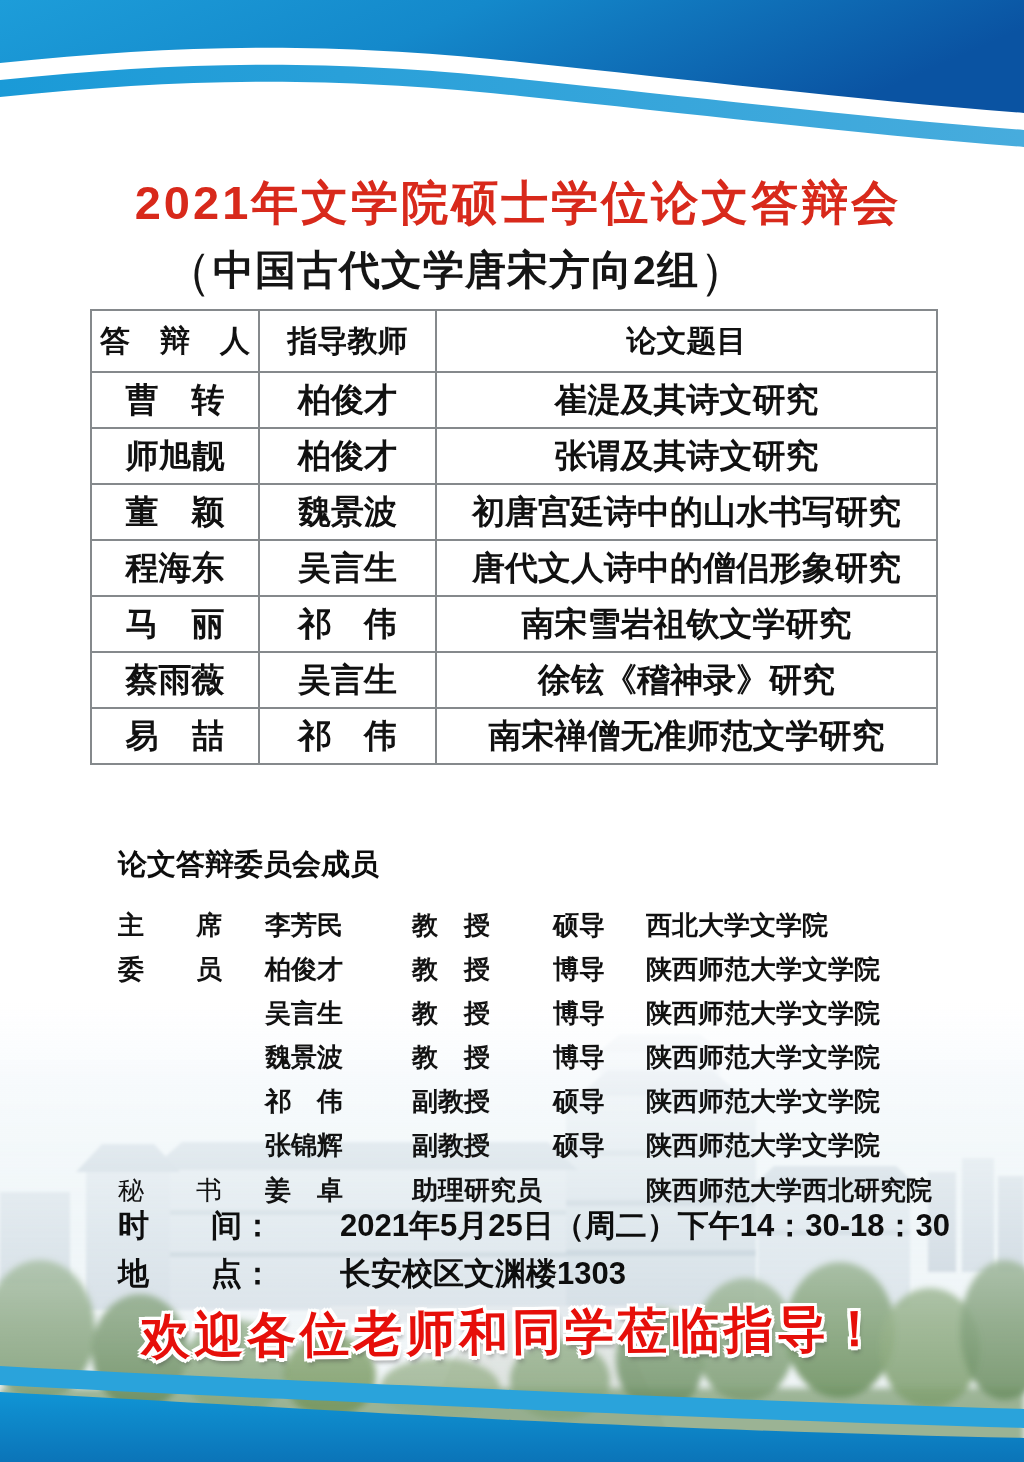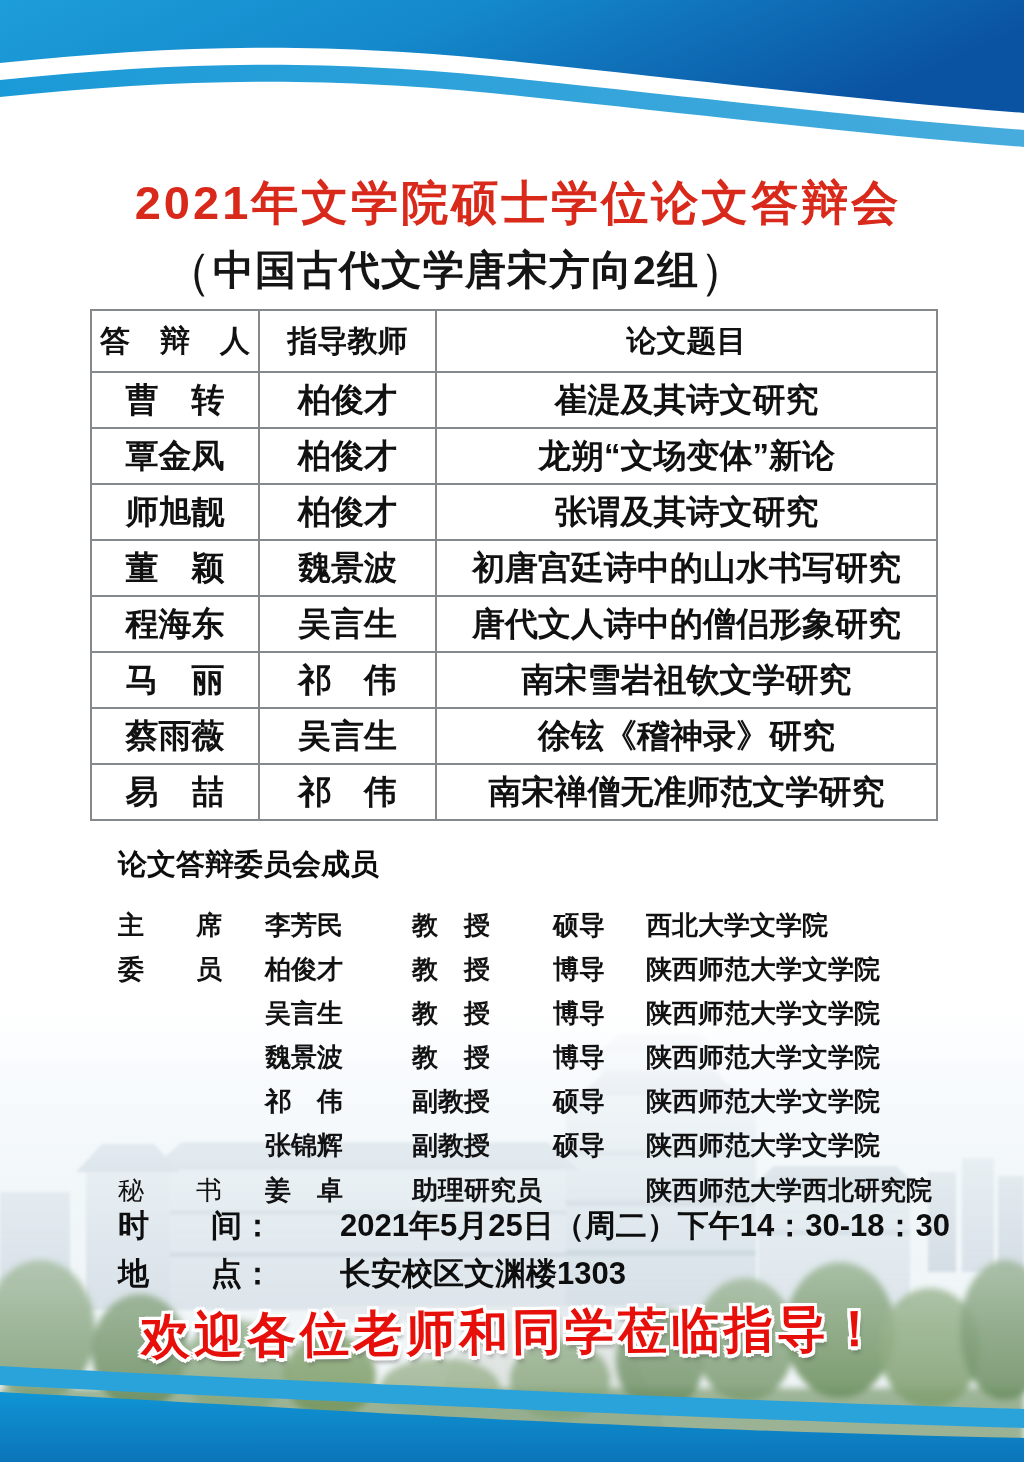--- a/index.html
+++ b/index.html
@@ -186,25 +186,20 @@
       <th>答　辩　人</th>
       <th>指导教师</th>
       <th>论文题目</th>
     </tr>
     <tr>
           <td>曹　转</td>
           <td>柏俊才</td>
           <td>崔湜及其诗文研究</td>
         </tr>
     <tr>
-          <td>覃金凤</td>
-          <td>柏俊才</td>
-          <td>龙朔“文场变体”新论</td>
-        </tr>
-    <tr>
           <td>师旭靓</td>
           <td>柏俊才</td>
           <td>张谓及其诗文研究</td>
         </tr>
     <tr>
           <td>董　颖</td>
           <td>魏景波</td>
           <td>初唐宫廷诗中的山水书写研究</td>
         </tr>
     <tr>

